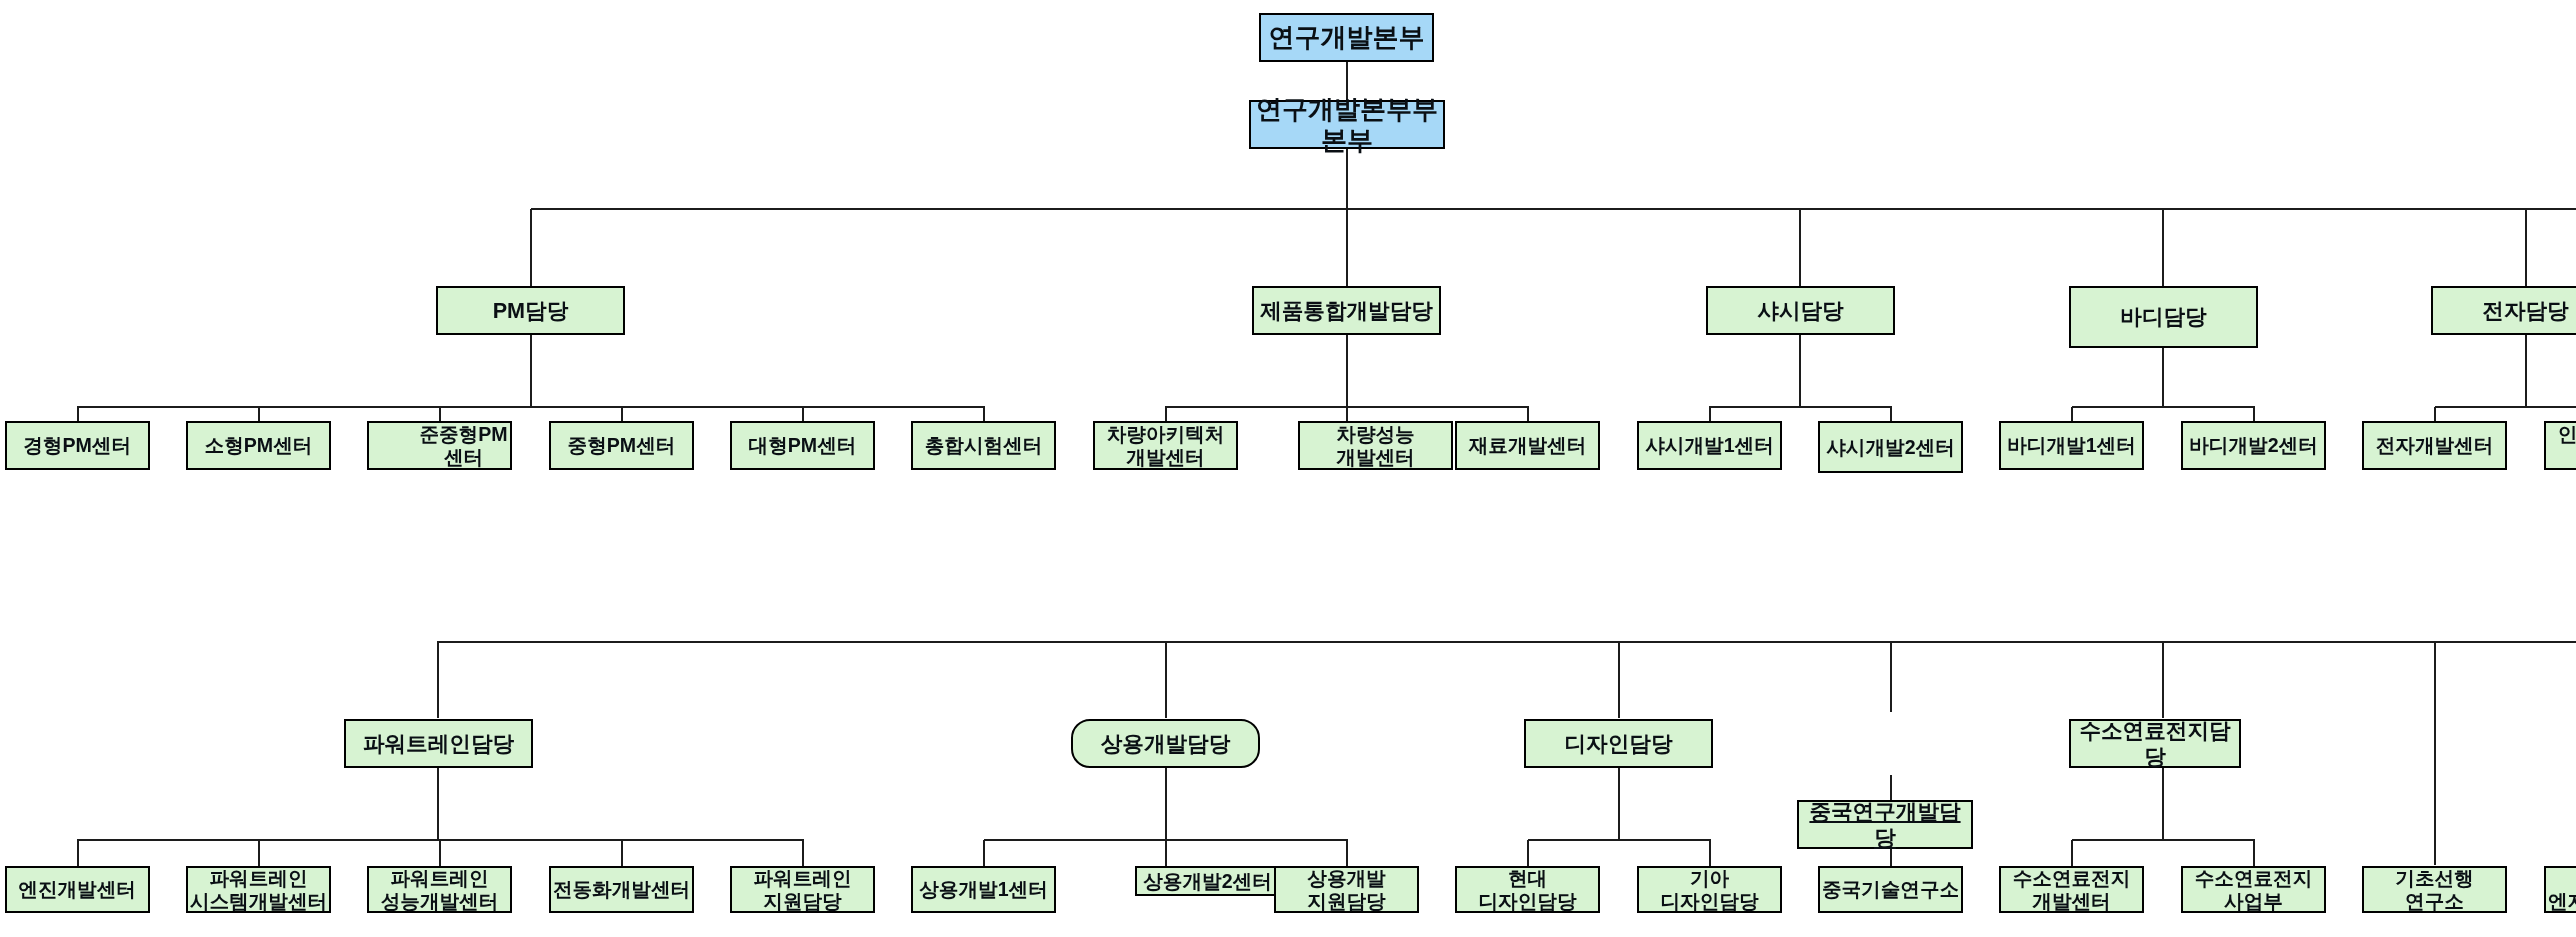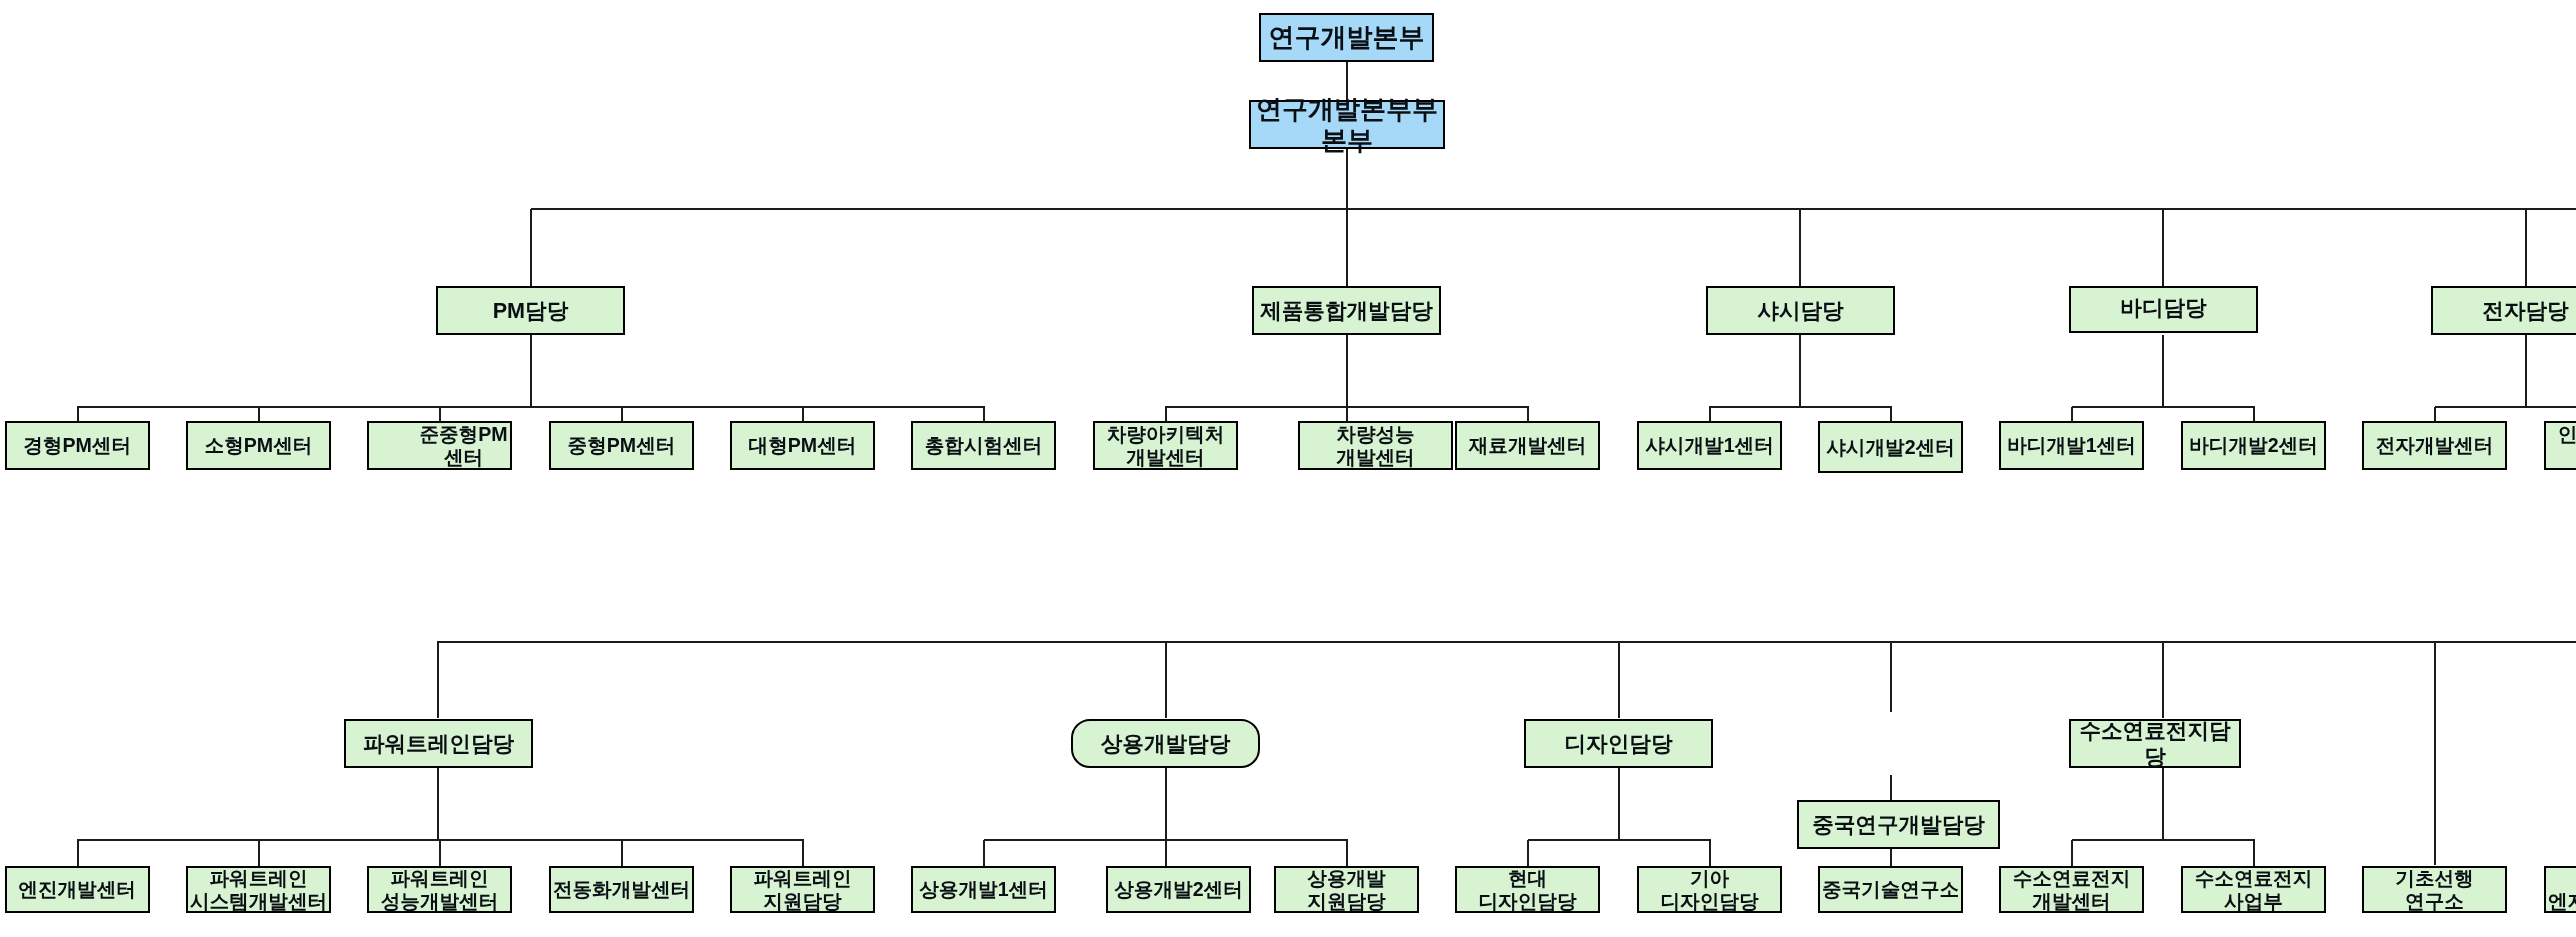--- a/index.html
+++ b/index.html
@@ -80,21 +80,21 @@
     <div class="edge" style="left: 438px; top: 641px; width: 2320px; height: 1.5px; background: rgb(28, 28, 28);"></div>
     <div class="edge" style="left: 77px; top: 839px; width: 727px; height: 1.5px; background: rgb(28, 28, 28);"></div>
     <div class="edge" style="left: 984px; top: 839px; width: 364px; height: 1.5px; background: rgb(28, 28, 28);"></div>
     <div class="edge" style="left: 1528px; top: 839px; width: 183px; height: 1.5px; background: rgb(28, 28, 28);"></div>
     <div class="edge" style="left: 2072px; top: 839px; width: 183px; height: 1.5px; background: rgb(28, 28, 28);"></div>
     <div class="node executive" style="left: 1259px; top: 13px; width: 175px; height: 49px;">연구개발본부</div>
     <div class="node executive" style="left: 1249px; top: 100px; width: 196px; height: 49px;">연구개발본부부본부</div>
     <div class="node division" style="left: 436px; top: 286px; width: 189px; height: 49px;">PM담당</div>
     <div class="node division" style="left: 1252px; top: 286px; width: 189px; height: 49px;">제품통합개발담당</div>
     <div class="node division" style="left: 1706px; top: 286px; width: 189px; height: 49px;">샤시담당</div>
-    <div class="node division" style="left: 2069px; top: 286px; width: 189px; height: 47px; font-family: Liberation Mono, monospace;">바디담당</div>
+    <div class="node division" style="left: 2069px; top: 286px; width: 189px; height: 62px;">바디담당</div>
     <div class="node division" style="left: 2431px; top: 286px; width: 189px; height: 49px;">전자담당</div>
     <div class="node unit" style="left: 4.6px; top: 421px; width: 145px; height: 49px;">경형PM센터</div>
     <div class="node unit" style="left: 186px; top: 421px; width: 145px; height: 49px;">소형PM센터</div>
     <div class="node unit" style="left: 367px; top: 421px; width: 145px; height: 49px; padding-left: 48px;">준중형PM센터</div>
     <div class="node unit" style="left: 549px; top: 421px; width: 145px; height: 49px;">중형PM센터</div>
     <div class="node unit" style="left: 730px; top: 421px; width: 145px; height: 49px;">대형PM센터</div>
     <div class="node unit" style="left: 911px; top: 421px; width: 145px; height: 49px;">총합시험센터</div>
     <div class="node unit" style="left: 1093px; top: 421px; width: 145px; height: 49px;">차량아키텍처
 개발센터</div>
     <div class="node unit" style="left: 1274px; top: 421px; width: 155px; height: 49px; margin-left: 24px;">차량성능
@@ -104,31 +104,31 @@
     <div class="node unit" style="left: 1818px; top: 421px; width: 145px; height: 52px;">샤시개발2센터</div>
     <div class="node unit" style="left: 1999px; top: 421px; width: 145px; height: 49px;">바디개발1센터</div>
     <div class="node unit" style="left: 2181px; top: 421px; width: 145px; height: 49px;">바디개발2센터</div>
     <div class="node unit" style="left: 2362px; top: 421px; width: 145px; height: 49px;">전자개발센터</div>
     <div class="node unit" style="left: 2544px; top: 421px; width: 145px; height: 49px;">인포테인먼트
 개발센터</div>
     <div class="node division" style="left: 344px; top: 719px; width: 189px; height: 49px;">파워트레인담당</div>
     <div class="node division" style="left: 1071px; top: 719px; width: 189px; height: 49px; border-radius: 19px;">상용개발담당</div>
     <div class="node division" style="left: 1524px; top: 719px; width: 189px; height: 49px;">디자인담당</div>
     <div class="node division" style="left: 2069px; top: 719px; width: 172px; height: 49px;">수소연료전지담당</div>
-    <div class="node division" style="left: 1797px; top: 800px; width: 203px; height: 49px;">중국연구개발담당</div>
+    <div class="node division" style="left: 1797px; top: 800px; width: 176px; height: 49px; text-decoration: underline;">중국연구개발담당</div>
     <div class="node unit" style="left: 4.6px; top: 866px; width: 145px; height: 47px;">엔진개발센터</div>
     <div class="node unit" style="left: 186px; top: 866px; width: 145px; height: 47px;">파워트레인
 시스템개발센터</div>
     <div class="node unit" style="left: 367px; top: 866px; width: 145px; height: 47px;">파워트레인
 성능개발센터</div>
     <div class="node unit" style="left: 549px; top: 866px; width: 145px; height: 47px;">전동화개발센터</div>
     <div class="node unit" style="left: 730px; top: 866px; width: 145px; height: 47px;">파워트레인
 지원담당</div>
     <div class="node unit" style="left: 911px; top: 866px; width: 145px; height: 47px;">상용개발1센터</div>
-    <div class="node unit" style="left: 1106px; top: 866px; width: 145px; height: 47px;">상용개발2센터</div>
+    <div class="node unit" style="left: 1135px; top: 866px; width: 145px; height: 30px;">상용개발2센터</div>
     <div class="node unit" style="left: 1274px; top: 866px; width: 145px; height: 47px;">상용개발
 지원담당</div>
     <div class="node unit" style="left: 1455px; top: 866px; width: 145px; height: 47px;">현대
 디자인담당</div>
     <div class="node unit" style="left: 1637px; top: 866px; width: 145px; height: 47px;">기아
 디자인담당</div>
     <div class="node unit" style="left: 1818px; top: 866px; width: 145px; height: 47px;">중국기술연구소</div>
     <div class="node unit" style="left: 1999px; top: 866px; width: 145px; height: 47px;">수소연료전지
 개발센터</div>
     <div class="node unit" style="left: 2181px; top: 866px; width: 145px; height: 47px;">수소연료전지

